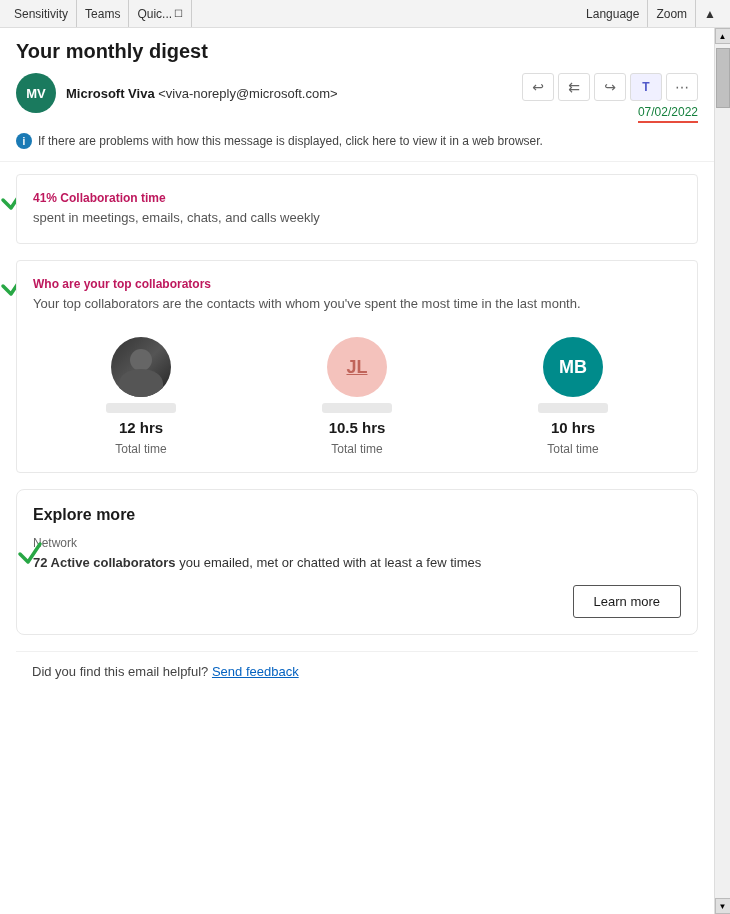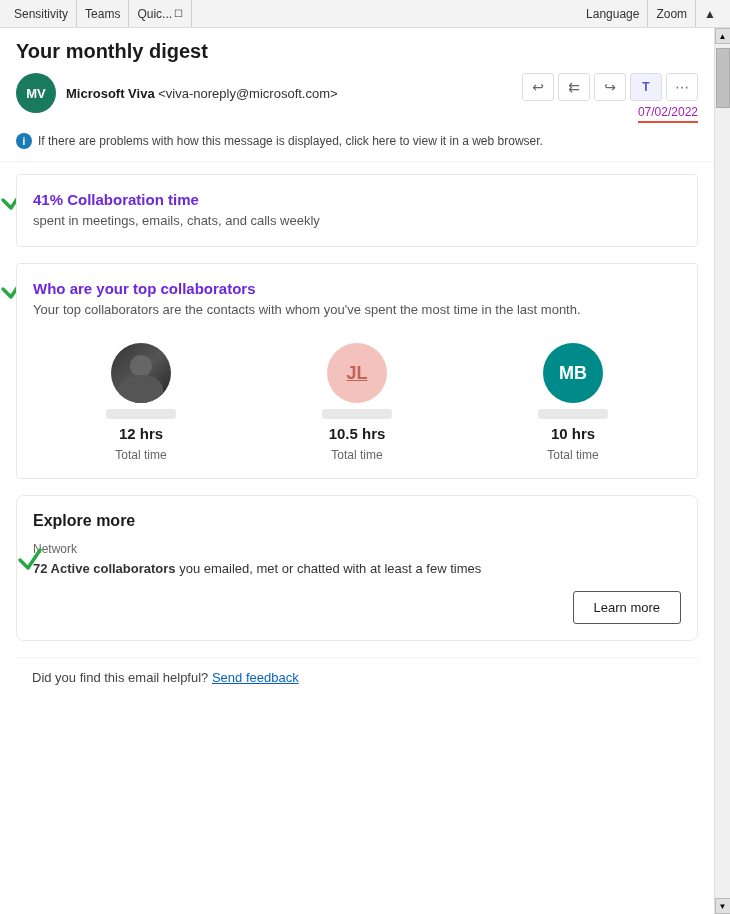--- a/index.html
+++ b/index.html
@@ -176,21 +176,21 @@
       font-size: 14px;
       color: #666;
     }
 
     .action-btn.teams {
       background: #f0f0ff;
     }
 
     .date-text {
       font-size: 12px;
-      color: #a21caf;
+      color: #15803d;
     }
 
     .date-underline {
       border-bottom: 2px solid #e74c3c;
       padding-bottom: 2px;
     }
 
     .info-banner {
       font-size: 12px;
       color: #444;
@@ -222,23 +222,23 @@
     .section-card {
       background: white;
       border: 1px solid #e8e8e8;
       border-radius: 4px;
       padding: 16px;
       margin-bottom: 16px;
       position: relative;
     }
 
     .section-title {
-      font-size: 15px;
+      font-size: 12px;
       font-weight: 700;
-      color: #6d28d9;
+      color: #be185d;
       margin-bottom: 4px;
     }
 
     .section-subtitle {
       font-size: 13px;
       color: #555;
       line-height: 1.4;
     }
 
     

